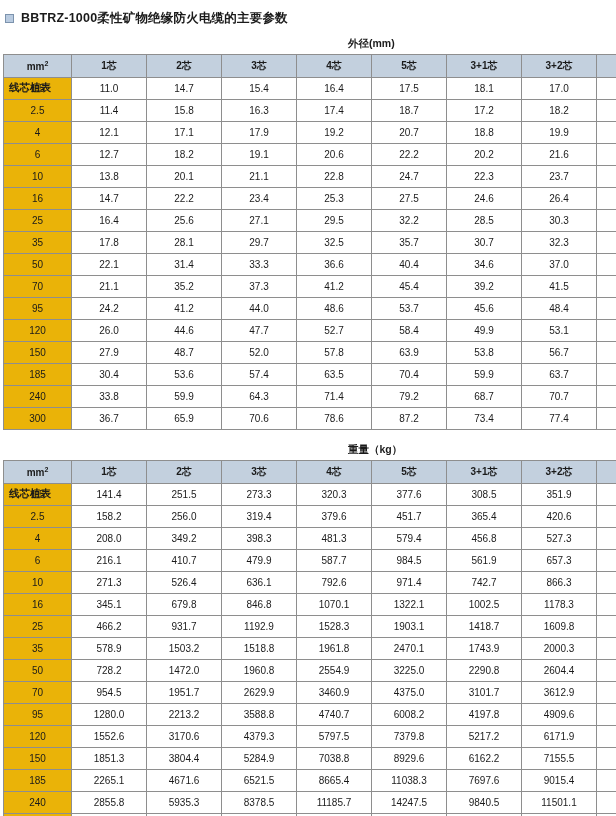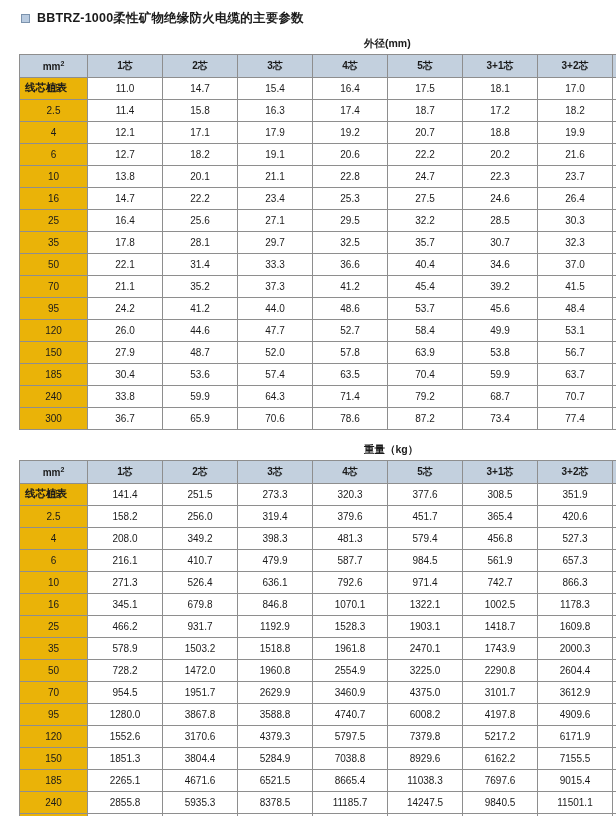--- a/index.html
+++ b/index.html
@@ -12,21 +12,21 @@
     height: 816px;
     font-family: "Liberation Sans", sans-serif;
     color: #000000;
     -webkit-font-smoothing: antialiased;
   }
   .page {
     width: 616px;
     height: 572px;
     position: relative;
     box-sizing: border-box;
-    padding: 8px 10px 0 19px;
+    padding: 8px 10px 0 3px;
   }
 
   
   .title-row {
     display: flex;
     align-items: center;
     gap: 7px;
     margin: 2px 0 9px 2px;
   }
   .title-marker {
@@ -465,21 +465,21 @@
             <td>2629.9</td>
             <td>3460.9</td>
             <td>4375.0</td>
             <td>3101.7</td>
             <td>3612.9</td>
             <td>3989.2</td>
           </tr>
           <tr>
             <td>95</td>
             <td>1280.0</td>
-            <td>3867.8</td>
+            <td>2213.2</td>
             <td>3588.8</td>
             <td>4740.7</td>
             <td>6008.2</td>
             <td>4197.8</td>
             <td>4909.6</td>
             <td>5449.1</td>
           </tr>
           <tr>
             <td>120</td>
             <td>1552.6</td>

